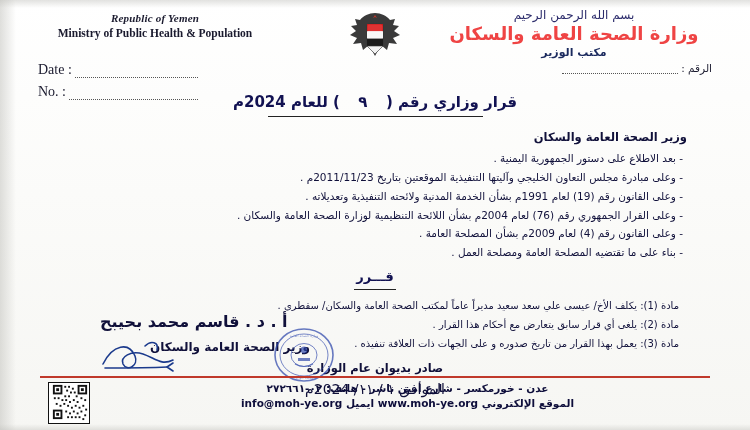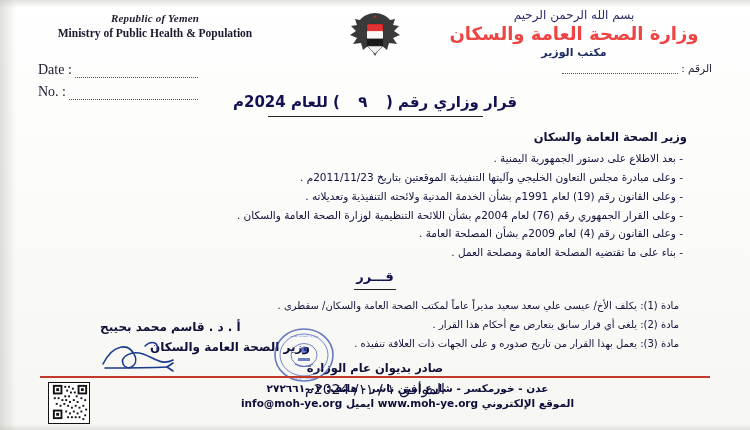--- a/index.html
+++ b/index.html
@@ -241,22 +241,22 @@
   .signature-area {
     position: absolute;
     top: 312px;
     left: 0;
     right: 0;
     height: 80px;
   }
   .sig-name {
     position: absolute;
     left: 100px;
-    top: 8px;
-    font-size: 12px;
+    top: 0;
+    font-size: 16px;
     font-weight: bold;
     color: #10103a;
     direction: rtl;
   }
   .sig-title {
     position: absolute;
     left: 150px;
     top: 28px;
     font-size: 12px;
     font-weight: bold;

